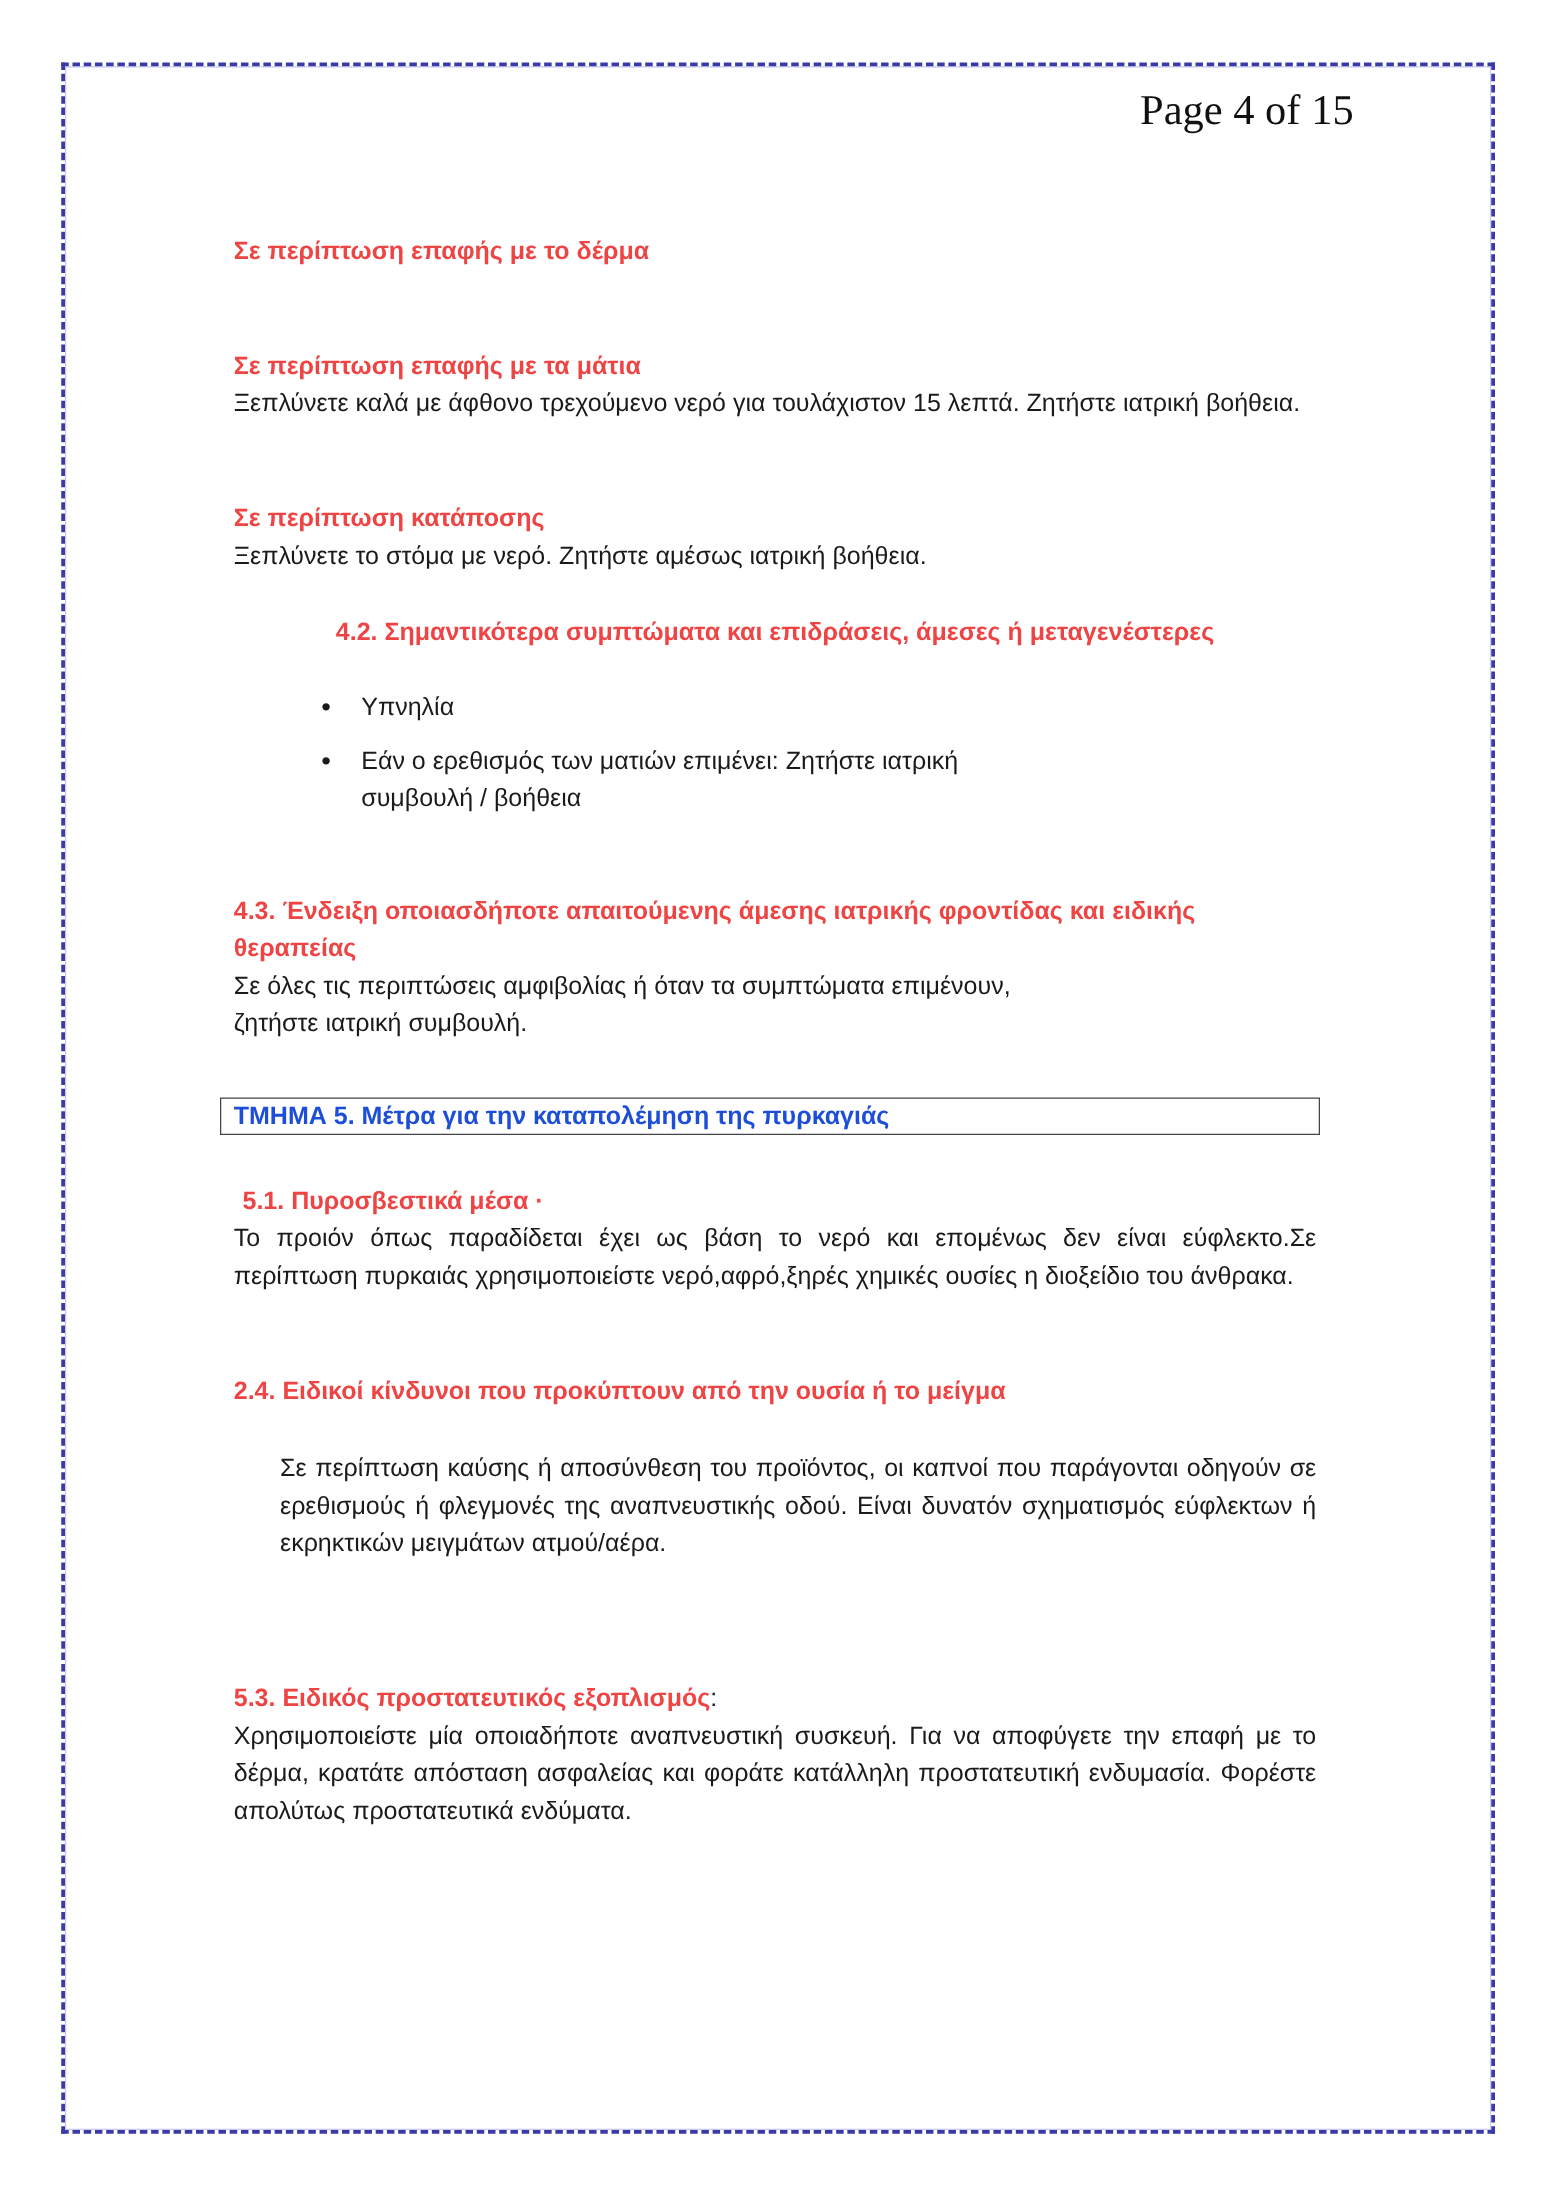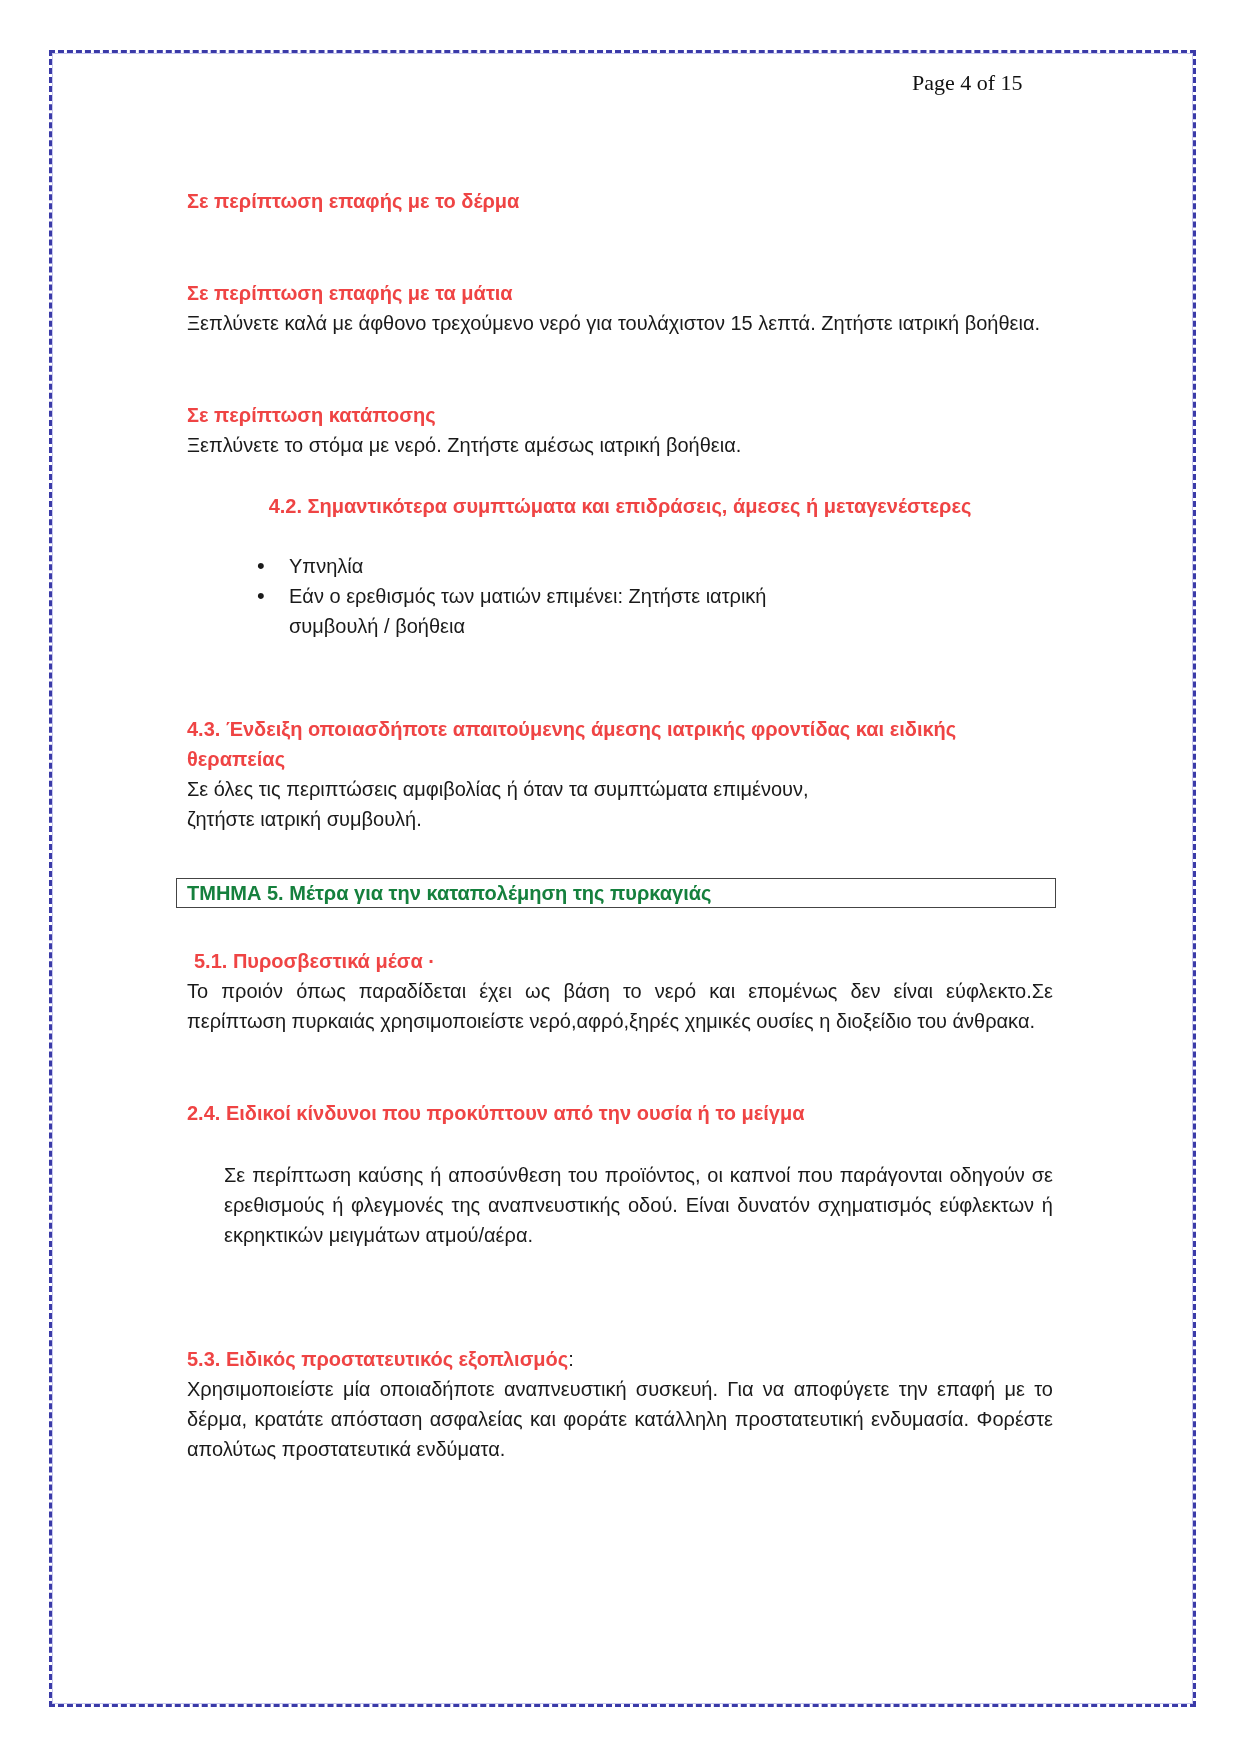--- a/index.html
+++ b/index.html
@@ -4,39 +4,39 @@
 <style>
   html, body { margin: 0; padding: 0; background: #ffffff; }
   body { width: 1240px; height: 1754px; position: relative; overflow: hidden; }
   .page-border {
     position: absolute; left: 49px; top: 50px; width: 1141px; height: 1651px;
     border: 3px dashed #3a3aa8;
     box-shadow: inset 0 0 0 1px #c8c8ee;
   }
   .page-number {
     position: absolute; left: 912px; top: 70px;
-    font-family: "Liberation Serif", serif; font-size: 22px; color: #111;
+    font-family: "Liberation Serif", serif; font-size: 34px; color: #111;
   }
   .content {
     position: absolute; left: 187px; top: 186px; width: 866px;
     font-family: "Liberation Sans", sans-serif; font-size: 20px; color: #1a1a1a;
     line-height: 30px;
   }
   .h { font-weight: bold; color: #ef4444; }
   .p { text-align: justify; }
   .block { position: absolute; left: 0; width: 866px; }
   ul.bullets { margin: 0; padding-left: 70px; list-style: none; }
   ul.bullets li { position: relative; padding-left: 32px; }
   ul.bullets li::before {
     content: "\2022"; position: absolute; left: 0; top: 0; font-size: 22px;
   }
   .section-box {
     position: absolute; left: -11px; width: 880px; height: 30px;
     border: 1.5px solid #444; padding-left: 10px; box-sizing: border-box;
-    line-height: 28px; font-weight: bold; color: #15803d;
+    line-height: 28px; font-weight: bold; color: #1d4ed8;
   }
   .indent { padding-left: 37px; }
 </style>
 </head>
 <body>
 
 <div class="page-border"></div>
 
 <div class="page-number">Page 4 of 15</div>
 
@@ -56,21 +56,21 @@
     <div class="p">Ξεπλύνετε το στόμα με νερό. Ζητήστε αμέσως ιατρική βοήθεια.</div>
   </div>
 
   <div class="block" style="top:305px;text-align:center;">
     <div class="h">4.2.  Σημαντικότερα συμπτώματα και επιδράσεις, άμεσες ή μεταγενέστερες</div>
   </div>
 
   <div class="block" style="top:365px;">
     <ul class="bullets">
       <li>Υπνηλία</li>
-      <li style="width:560px;">Εάν ο ερεθισμός των ματιών επιμένει: Ζητήστε ιατρική συμβουλή / βοήθεια</li>
+      <li style="width:560px;margin-top:13px;">Εάν ο ερεθισμός των ματιών επιμένει: Ζητήστε ιατρική συμβουλή / βοήθεια</li>
     </ul>
   </div>
 
   <div class="block" style="top:528px;">
     <div class="h">4.3.  Ένδειξη οποιασδήποτε απαιτούμενης άμεσης ιατρικής φροντίδας και ειδικής θεραπείας</div>
     <div>Σε όλες τις περιπτώσεις αμφιβολίας ή όταν τα συμπτώματα επιμένουν,</div>
     <div>ζητήστε ιατρική συμβουλή.</div>
   </div>
 
   <div class="section-box" style="top:692px;">

